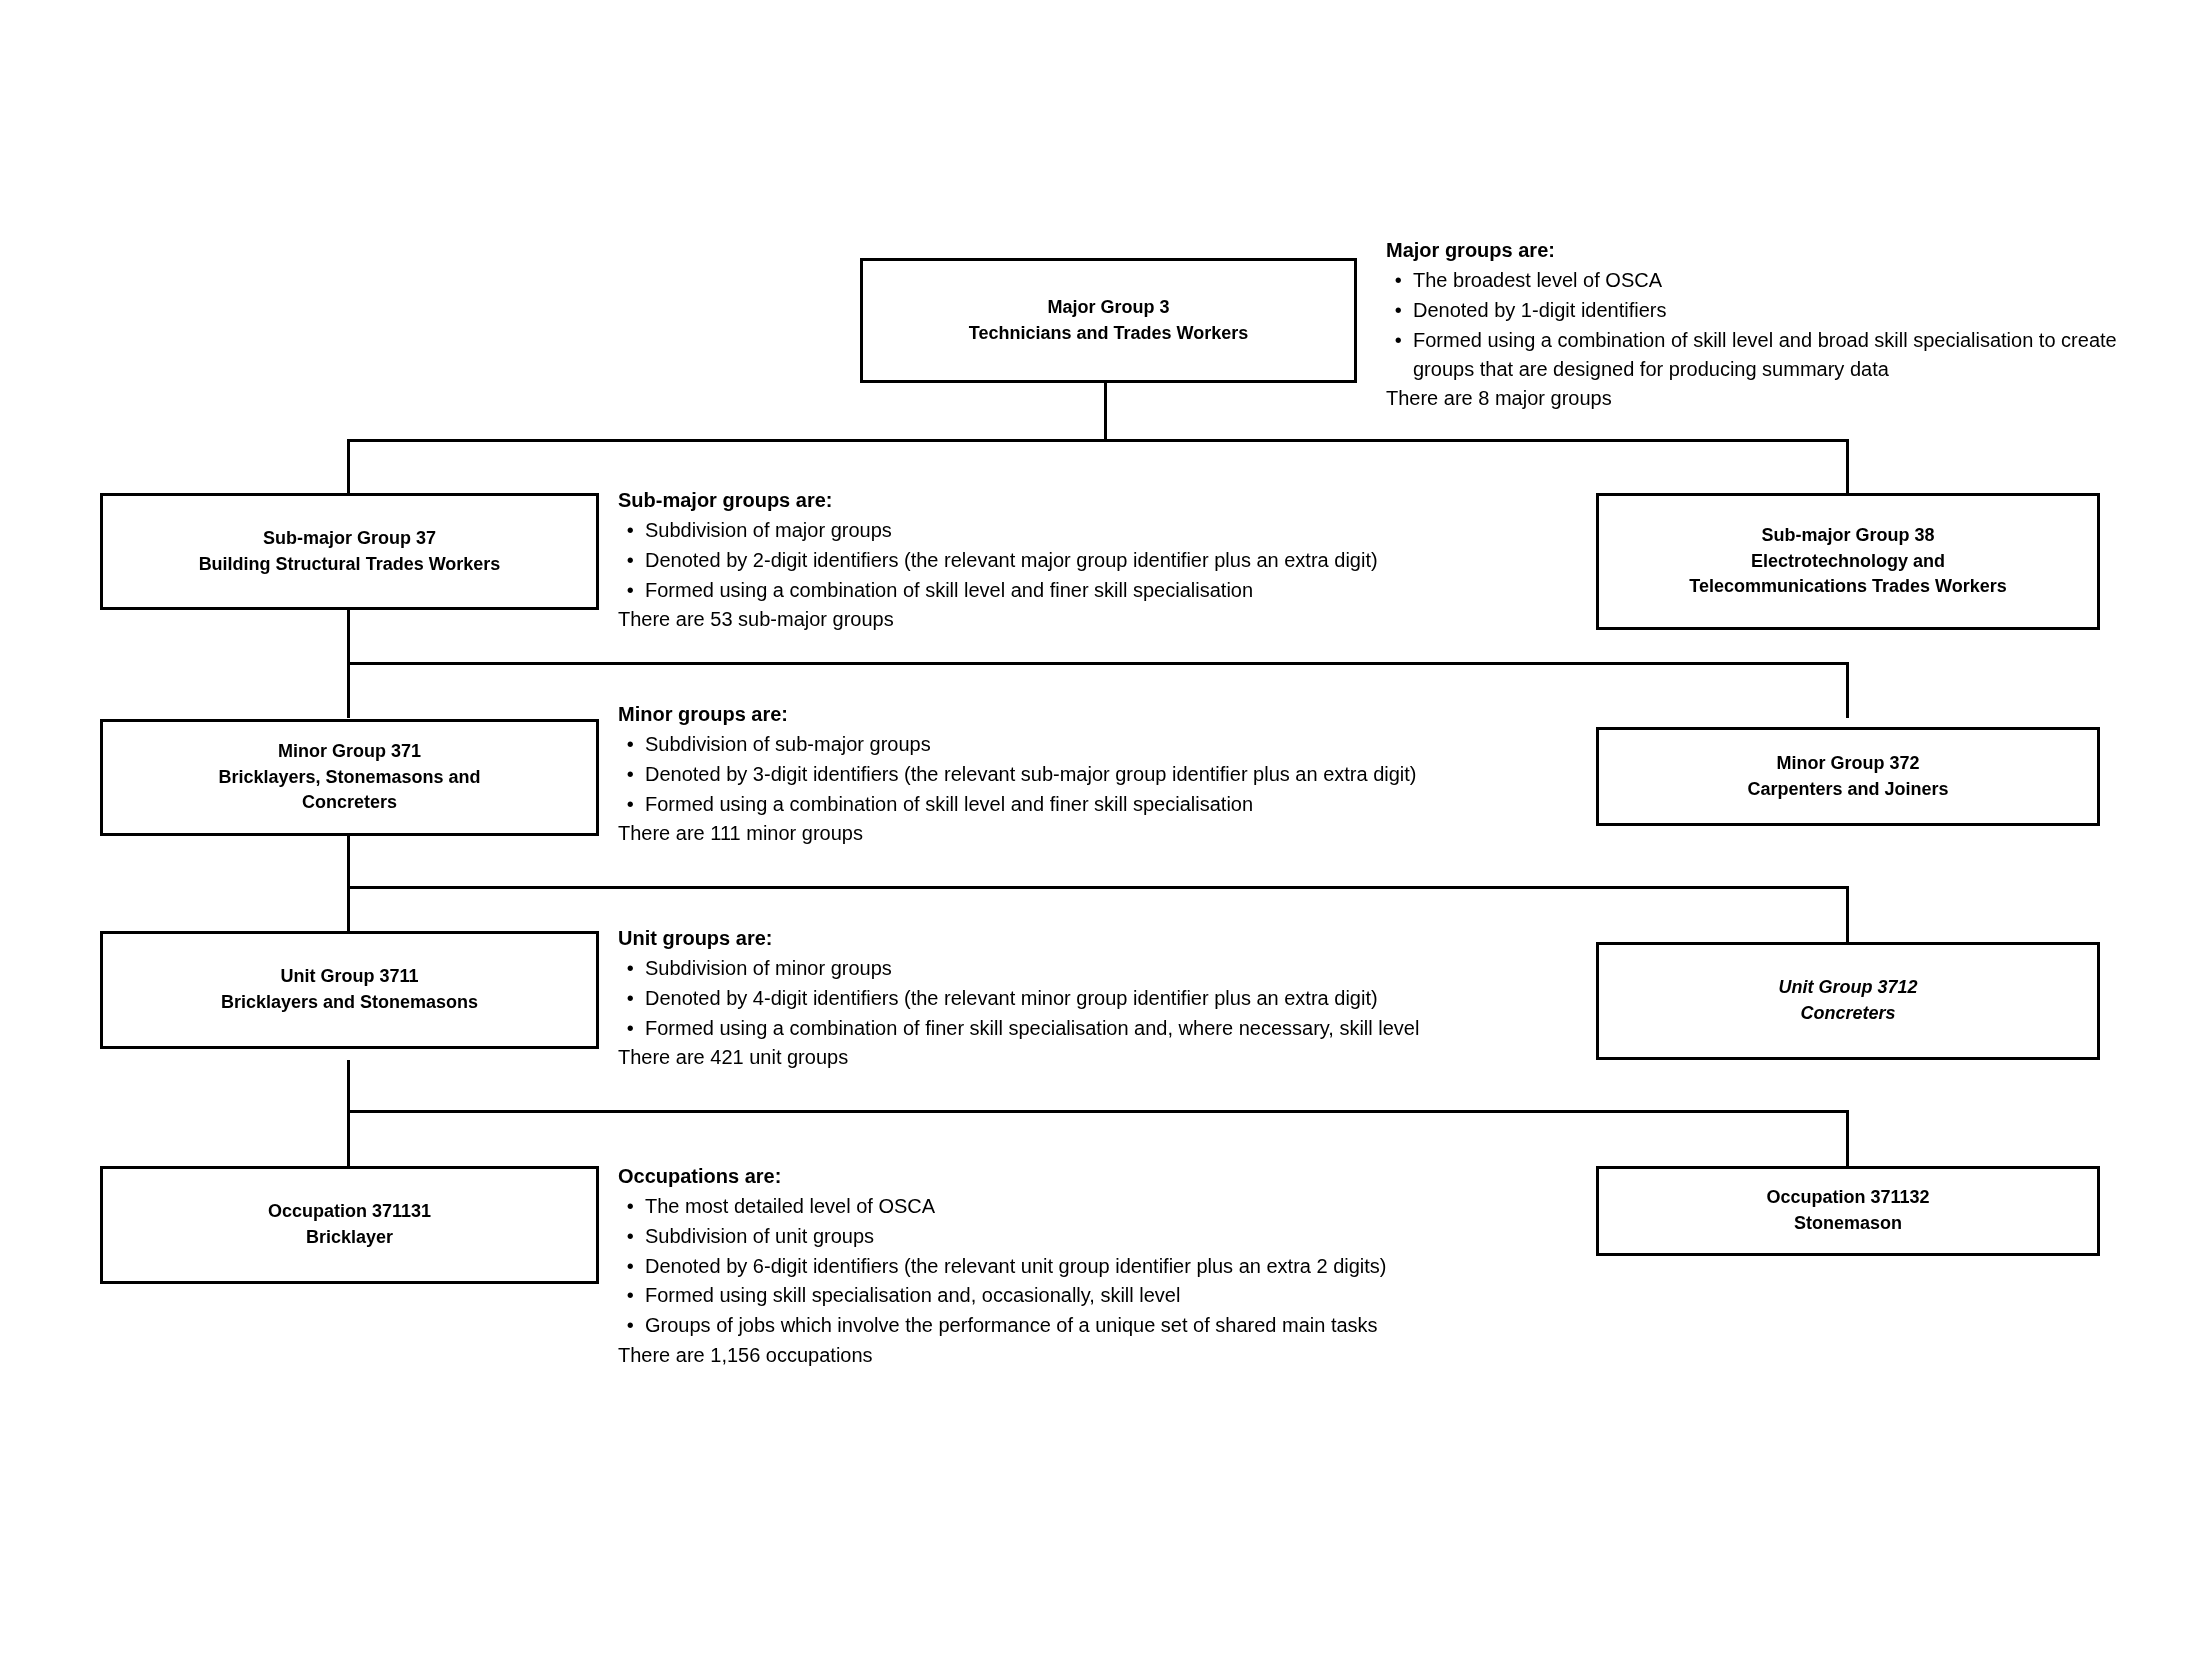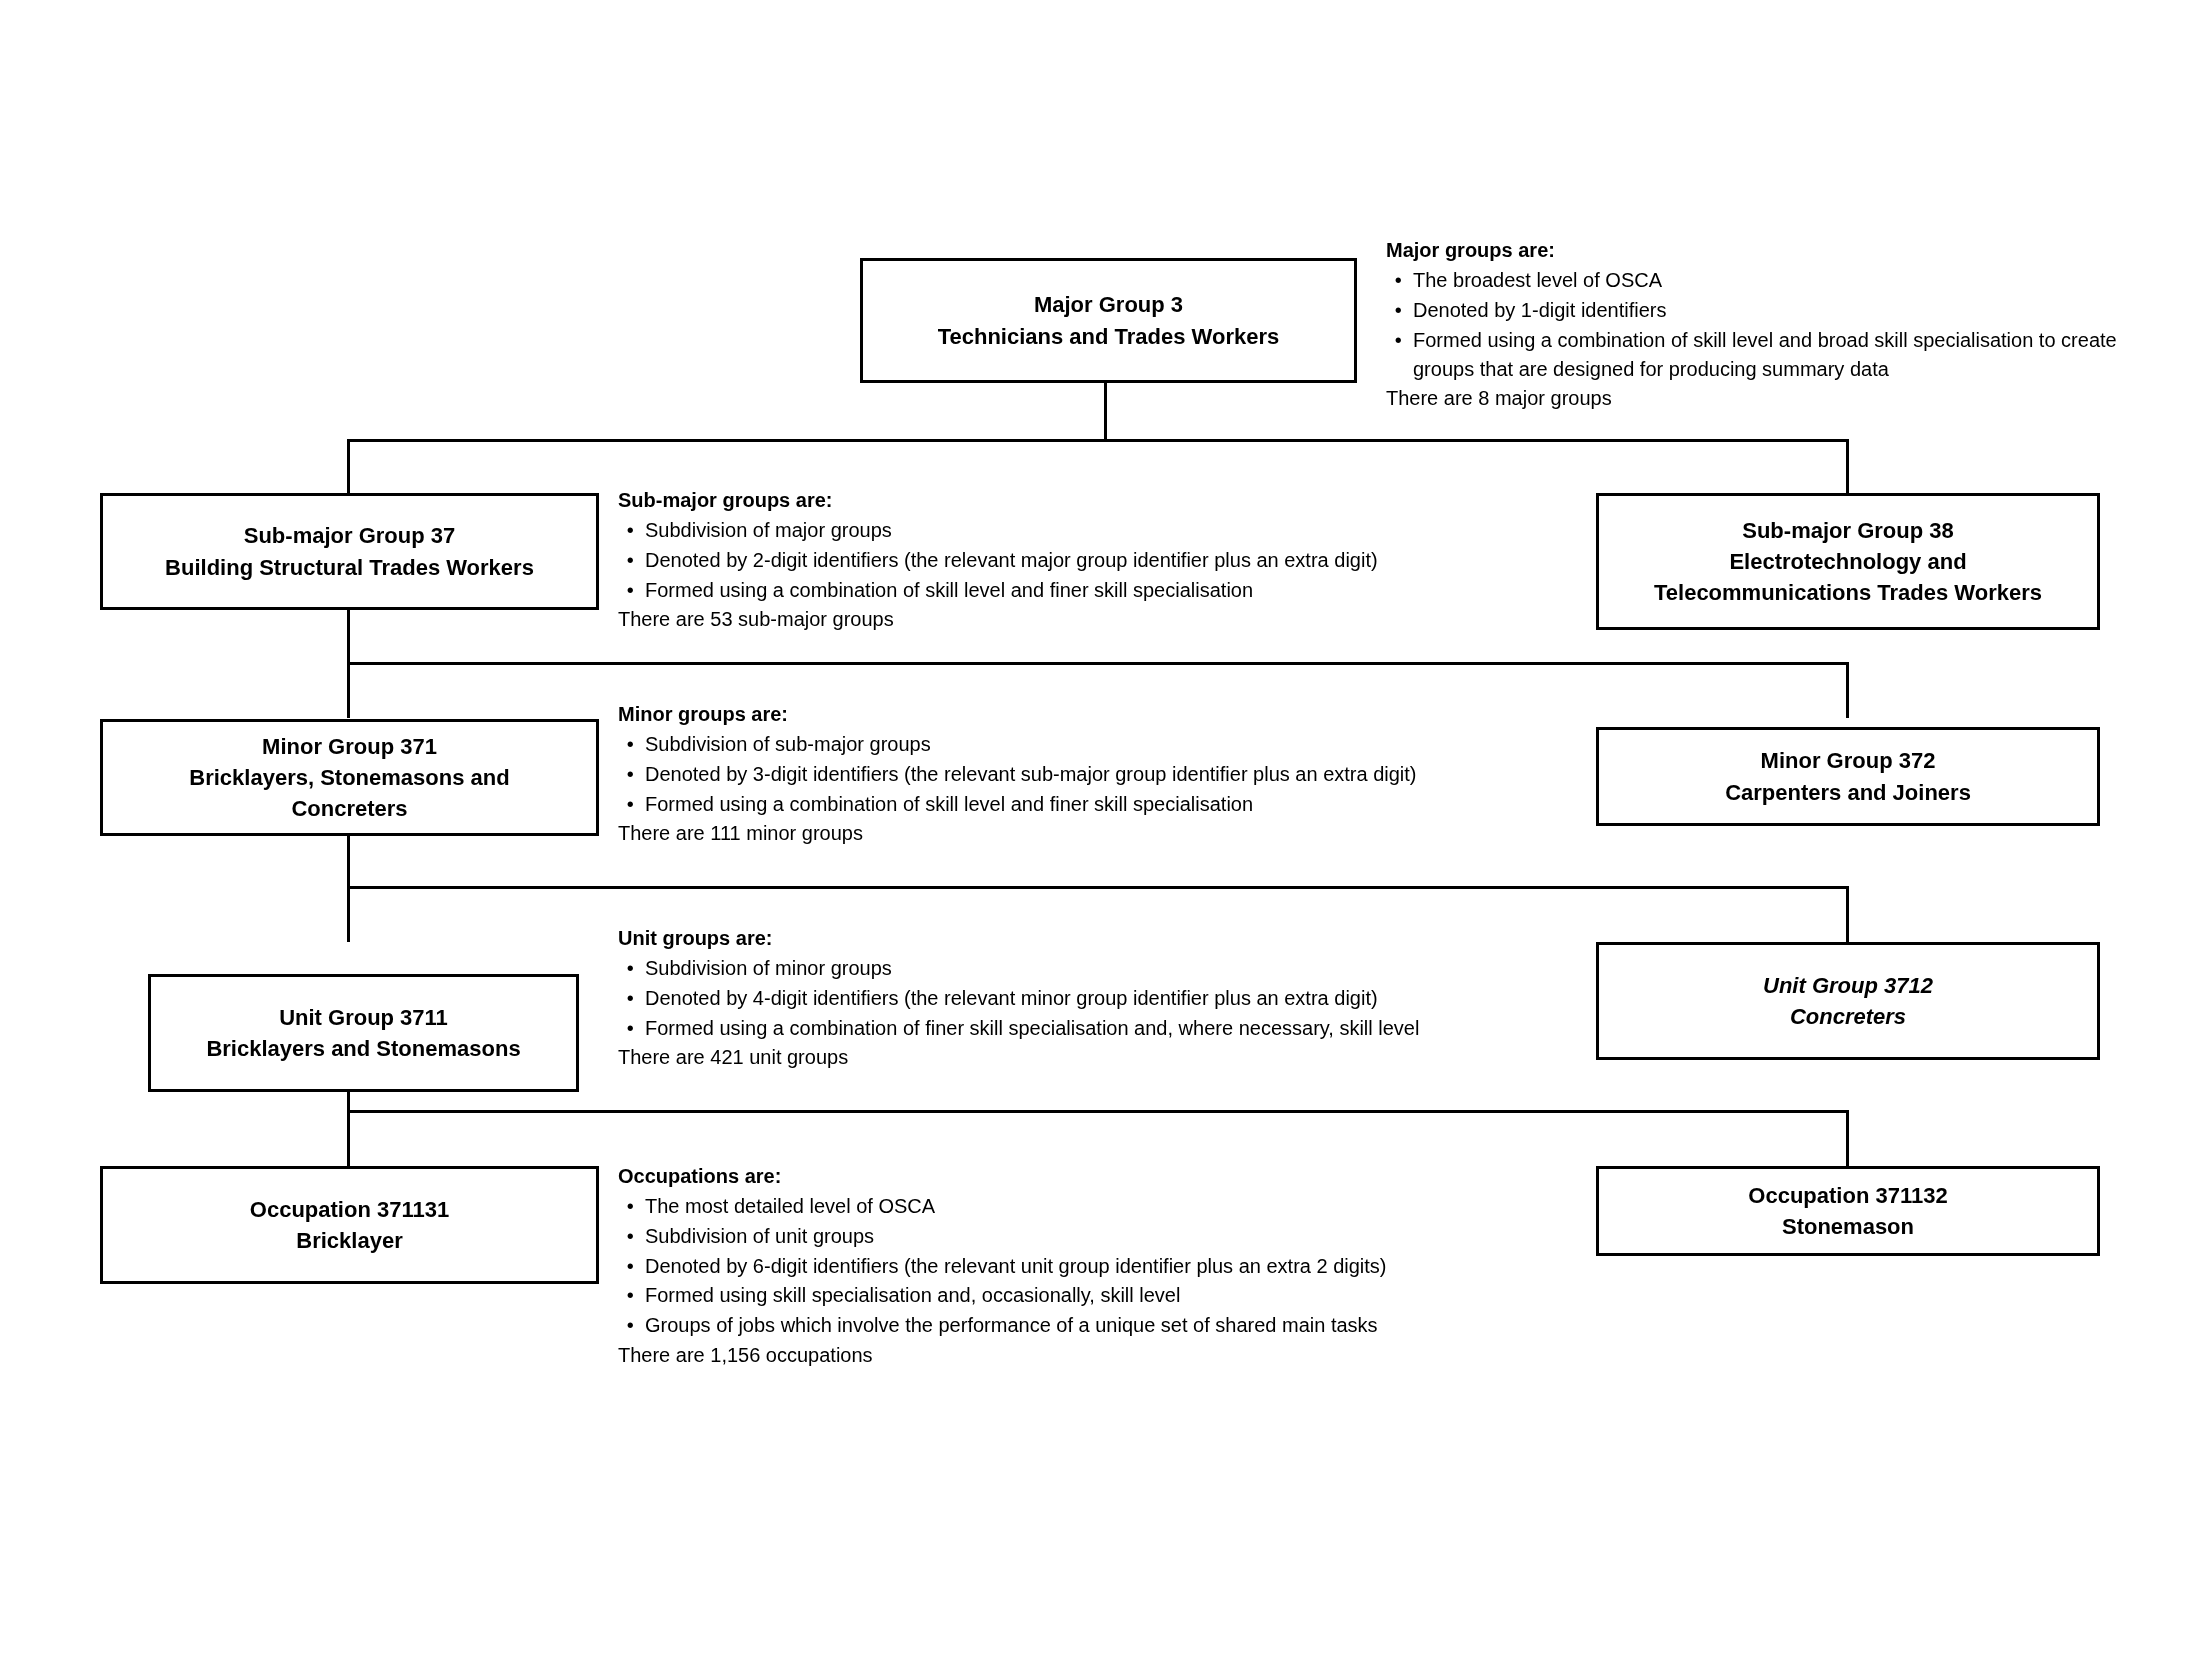--- a/index.html
+++ b/index.html
@@ -21,21 +21,21 @@
   .node {
     position: absolute;
     border: 3.4px solid #000000;
     background: #ffffff;
     box-sizing: border-box;
     display: flex;
     align-items: center;
     justify-content: center;
     text-align: center;
     font-weight: bold;
-    font-size: 22px;
+    font-size: 18px;
     line-height: 1.42;
     z-index: 3;
   }
   .node .inner {
     padding: 0 6.8px;
   }
   .line {
     position: absolute;
     background: #000000;
     z-index: 1;
@@ -118,21 +118,21 @@
     <span class="inner" style="white-space:pre-line;">Minor Group 371
 Bricklayers, Stonemasons and
 Concreters</span>
   </div>
 
   <div class="node" style="left:1596px; top:727px; width:504px; height:99px;">
     <span class="inner" style="white-space:pre-line;">Minor Group 372
 Carpenters and Joiners</span>
   </div>
 
-  <div class="node" style="left:100px; top:974px; width:431px; height:118px;margin-left:48px;">
+  <div class="node" style="left:100px; top:931px; width:499px; height:118px;">
     <span class="inner" style="white-space:pre-line;">Unit Group 3711
 Bricklayers and Stonemasons</span>
   </div>
 
   <div class="node" style="left:1596px; top:942px; width:504px; height:118px;">
     <span class="inner" style="white-space:pre-line;font-style:italic;">Unit Group 3712
 Concreters</span>
   </div>
 
   <div class="node" style="left:100px; top:1166px; width:499px; height:118px;">

